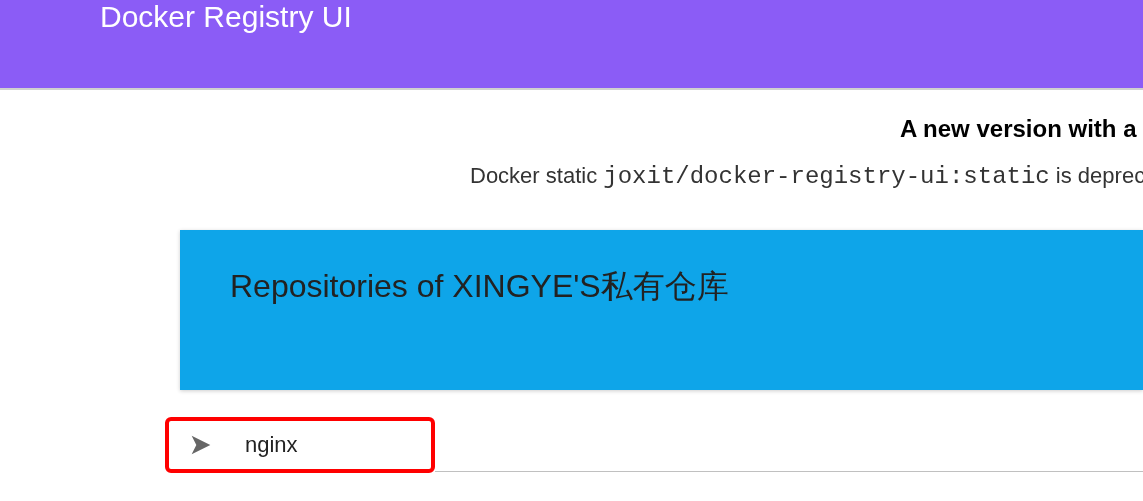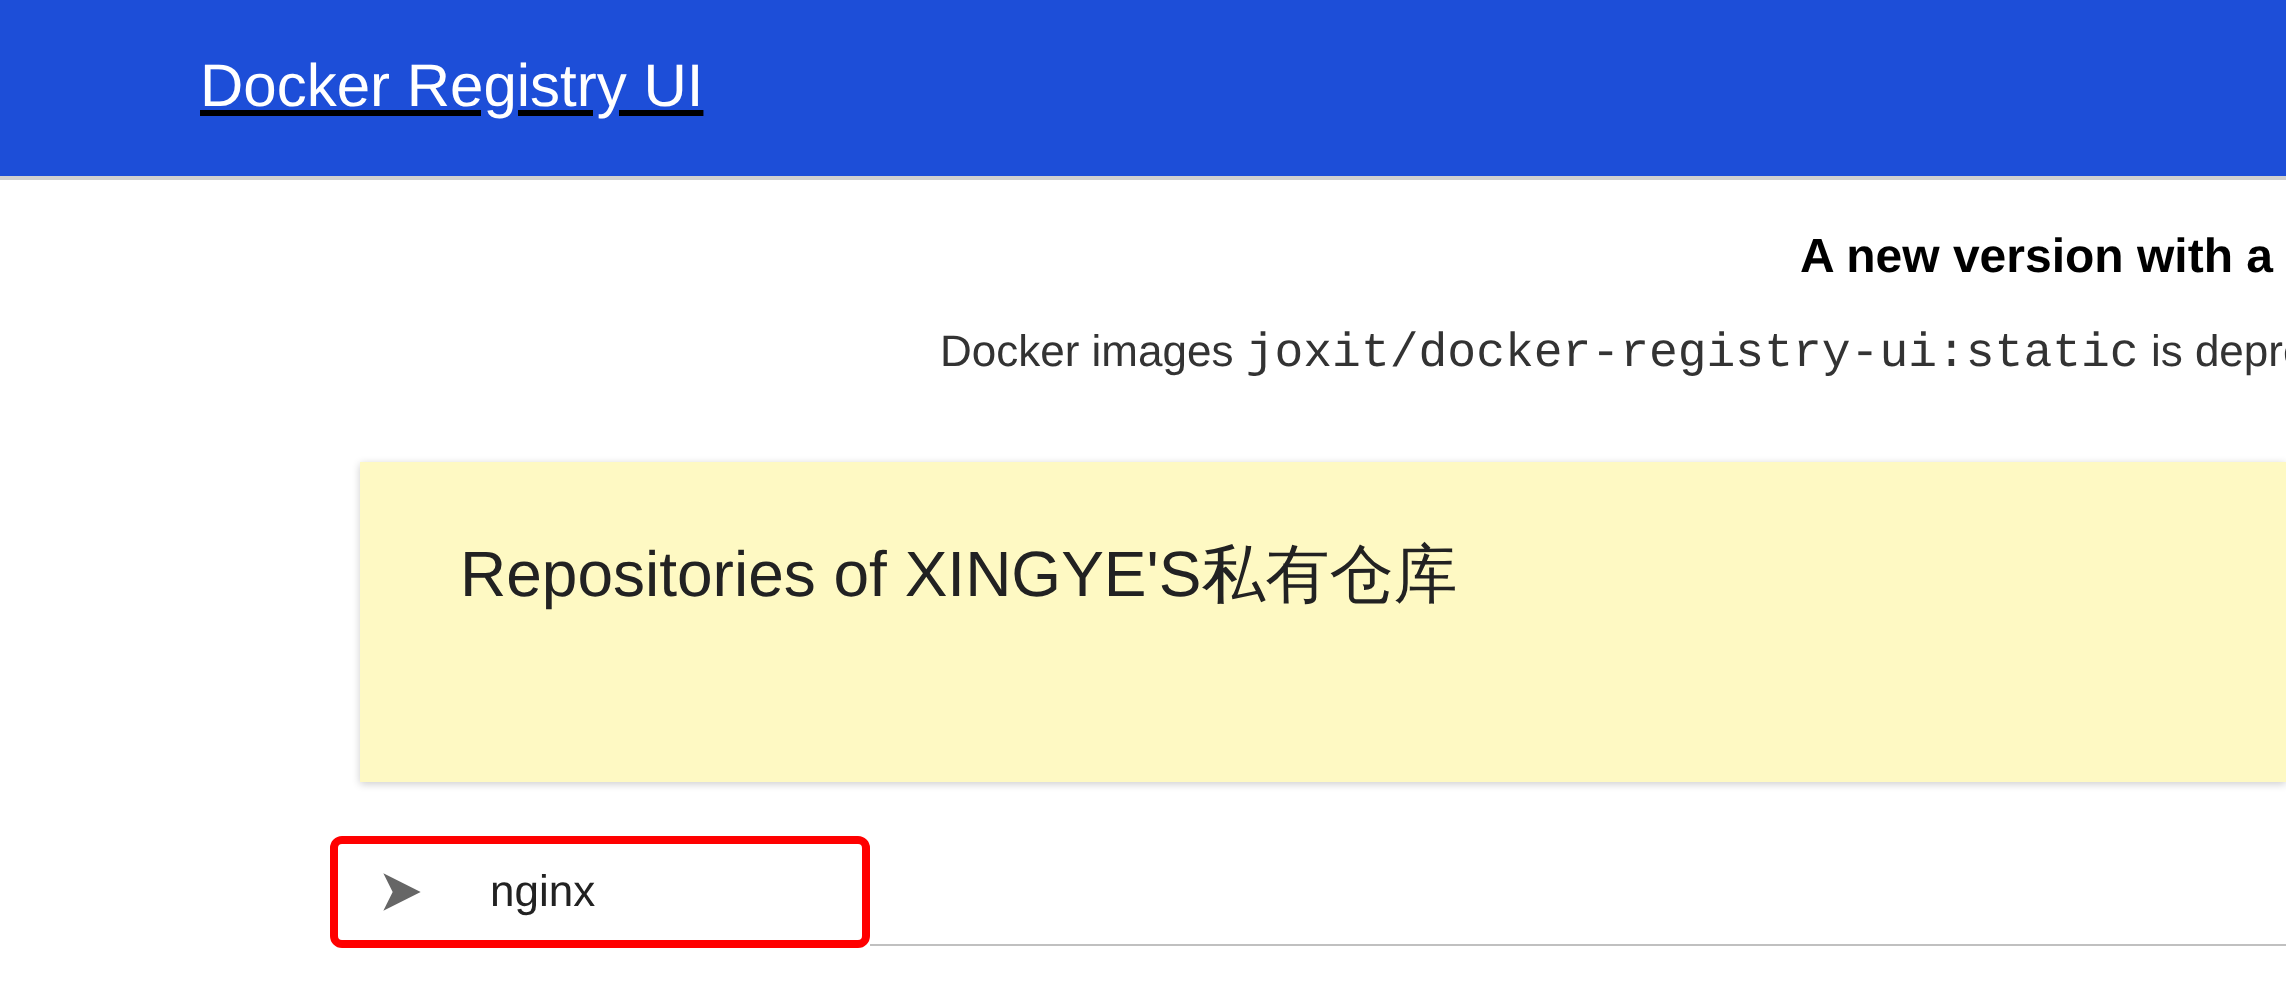--- a/index.html
+++ b/index.html
@@ -8,27 +8,25 @@
       box-sizing: border-box;
     }
     body {
       font-family: Arial, Helvetica, sans-serif;
       background: #ffffff;
       width: 1143px;
       height: 501px;
       overflow: hidden;
     }
     .header {
-      background: #1d4ed8;
+      background: #8b5cf6;
       height: 90px;
       display: flex;
-      align-items: center;
       padding-left: 100px;
       border-bottom: 2px solid #d0d0d0;
-      text-decoration: underline;
     }
     .header-title {
       color: #ffffff;
       font-size: 30px;
       font-weight: 400;
     }
     .banner {
       margin-top: 25px;
       text-align: right;
       padding-right: 16px;
@@ -48,21 +46,21 @@
       padding-left: 470px;
       white-space: nowrap;
     }
     .banner-text code {
       font-family: "Courier New", monospace;
       font-size: 24px;
     }
     .card {
       margin-top: 40px;
       margin-left: 180px;
-      background: #fef9c3;
+      background: #0ea5e9;
       box-shadow: 0 1px 4px rgba(0,0,0,0.2);
       padding: 35px 50px 45px 50px;
       min-height: 160px;
     }
     .card-title {
       font-size: 32px;
       font-weight: 400;
       color: #222222;
     }
     .card-sub {
@@ -113,21 +111,21 @@
 </head>
 <body>
 
 <div class="header">
   <div class="header-title">Docker Registry UI</div>
 </div>
 
 <div class="banner">
   <div class="banner-title">A new version with a</div>
   <div class="banner-text">
-    <span>Docker images </span><code>joxit/docker-registry-ui:static</code><span> is deprecated. Plea</span>
+    <span>Docker static </span><code>joxit/docker-registry-ui:static</code><span> is deprecated. Plea</span>
   </div>
 </div>
 
 <div class="card">
   <div class="card-title">Repositories of XINGYE'S私有仓库</div>
 </div>
 
 <div class="list-row">
   <div class="highlight-box">
     <span class="arrow">

